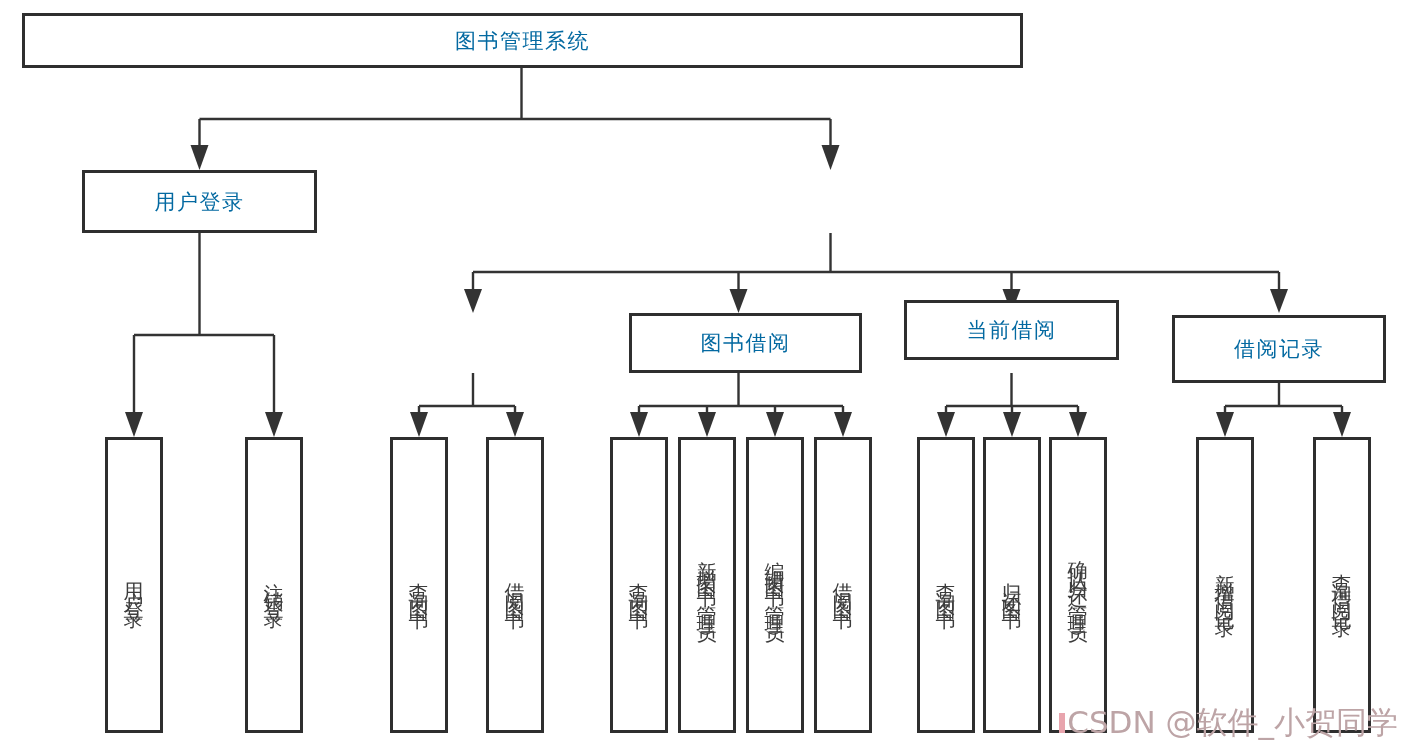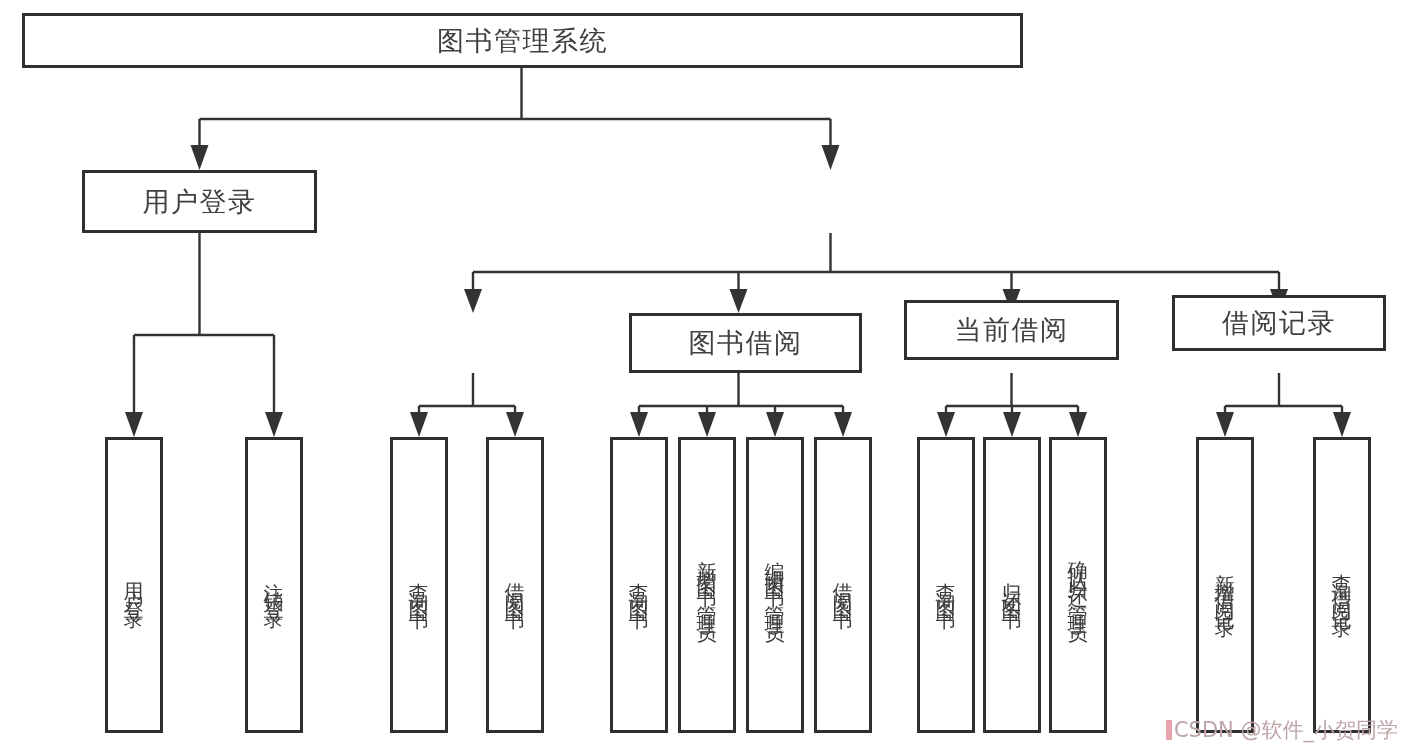--- a/index.html
+++ b/index.html
@@ -8,30 +8,30 @@
     overflow:hidden;
     font-family:"DejaVu Sans","Liberation Sans",sans-serif;
   }
   svg.connectors{position:absolute;left:0;top:0;z-index:1;}
   .box{
     position:absolute;box-sizing:border-box;z-index:2;
     border:3px solid #2f2f2f;background:#ffffff;
     display:flex;align-items:center;justify-content:center;
   }
   .hlabel{
-    font-size:27px;color:#404040;letter-spacing:1.5px;white-space:nowrap;
+    font-size:21px;color:#0369a1;letter-spacing:1.5px;white-space:nowrap;
   }
   .vlabel{
     writing-mode:vertical-rl;text-orientation:mixed;
     font-size:20px;color:#3c3c3c;letter-spacing:9px;line-height:1;
   }
   .watermark{
     position:absolute;right:7px;bottom:3px;z-index:5;
     display:flex;align-items:center;gap:2px;
-    font-size:21px;color:#bda4a6;white-space:nowrap;
+    font-size:31px;color:#bda4a6;white-space:nowrap;
   }
   .wm-bar{display:inline-block;width:6px;height:20px;background:#e8a4ad;}
 </style>
 </head>
 <body>
 
 <div class="stage">
 
   <svg class="connectors" width="1405" height="747" viewBox="0 0 1405 747">
     <path fill="none" stroke="#333333" stroke-width="2.4" d="M521.5,68 V119 M199.5,119 H830.5 M199.5,119 V148 M830.5,119 V148
@@ -72,21 +72,21 @@
   <div class="box" style="left:82px;top:170px;width:235px;height:63px">
     <span class="hlabel">用户登录</span>
   </div>
 
   <div class="box" style="left:629px;top:313px;width:233px;height:60px">
     <span class="hlabel">图书借阅</span>
   </div>
   <div class="box" style="left:904px;top:300px;width:215px;height:60px">
     <span class="hlabel">当前借阅</span>
   </div>
-  <div class="box" style="left:1172px;top:295px;width:214px;height:56px">
+  <div class="box" style="left:1172px;top:315px;width:214px;height:68px">
     <span class="hlabel">借阅记录</span>
   </div>
 
   <div class="box vbox" style="left:105px;top:437px;width:58px;height:296px">
     <span class="vlabel">用户登录</span>
   </div>
   <div class="box vbox" style="left:245px;top:437px;width:58px;height:296px">
     <span class="vlabel">注销登录</span>
   </div>
 

